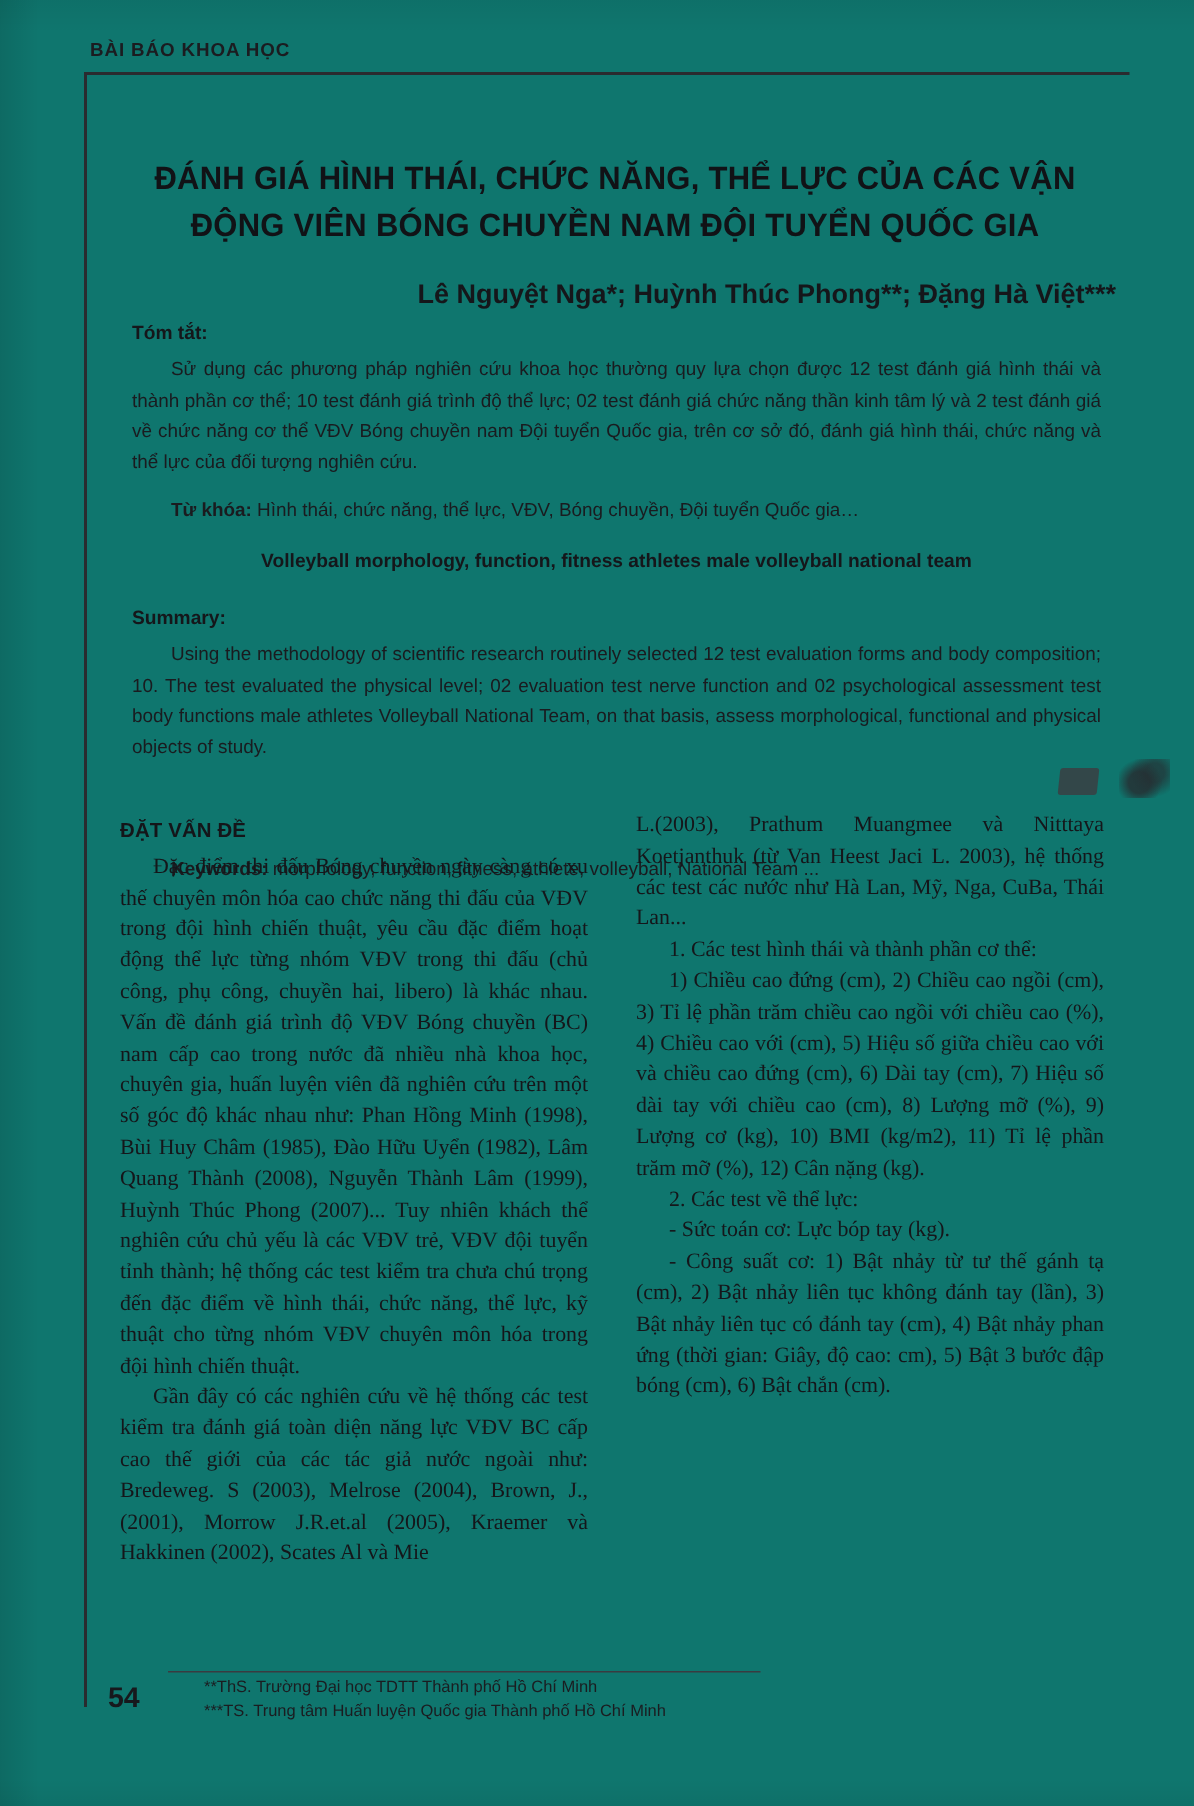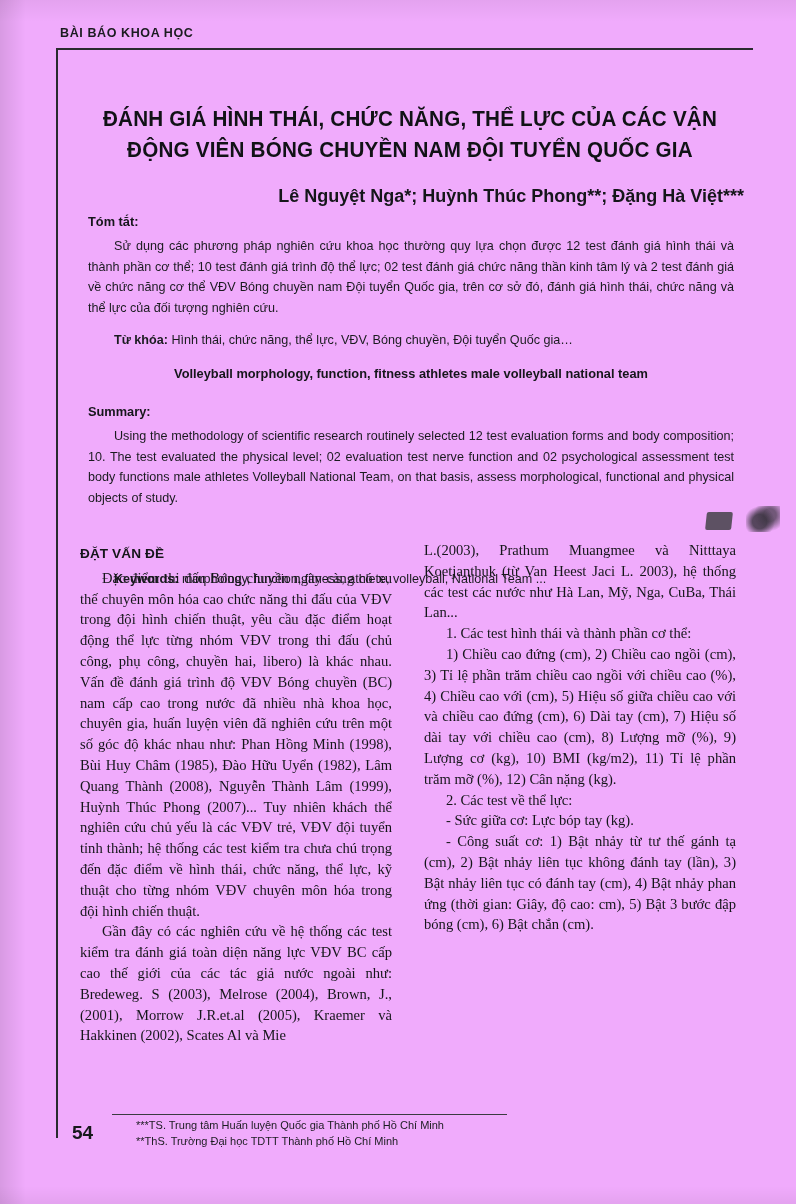--- a/index.html
+++ b/index.html
@@ -11,21 +11,21 @@
     width: 796px;
     height: 1204px;
     position: relative;
     font-family: "Liberation Serif", serif;
     color: #15161a;
     overflow: hidden;
   }
   .page {
     position: absolute;
     inset: 0;
-    background: #f0abfc;
+    background: #0f766e;
   }
   
   .page::before {
     content: "";
     position: absolute;
     inset: 0;
     pointer-events: none;
     background:
       linear-gradient(to right, rgba(0,0,0,0.10) 0px, rgba(0,0,0,0.0) 26px),
       linear-gradient(to bottom, rgba(0,0,0,0.05) 0px, rgba(0,0,0,0) 22px),
@@ -244,25 +244,25 @@
     <div class="col col-left" id="col-left">
         <div class="sec-head">ĐẶT VẤN ĐỀ</div>
         <p class="para">Đặc điểm thi đấu Bóng chuyền ngày càng có xu thế chuyên môn hóa cao chức năng thi đấu của VĐV trong đội hình chiến thuật, yêu cầu đặc điểm hoạt động thể lực từng nhóm VĐV trong thi đấu (chủ công, phụ công, chuyền hai, libero) là khác nhau. Vấn đề đánh giá trình độ VĐV Bóng chuyền (BC) nam cấp cao trong nước đã nhiều nhà khoa học, chuyên gia, huấn luyện viên đã nghiên cứu trên một số góc độ khác nhau như: Phan Hồng Minh (1998), Bùi Huy Châm (1985), Đào Hữu Uyển (1982), Lâm Quang Thành (2008), Nguyễn Thành Lâm (1999), Huỳnh Thúc Phong (2007)... Tuy nhiên khách thể nghiên cứu chủ yếu là các VĐV trẻ, VĐV đội tuyển tỉnh thành; hệ thống các test kiểm tra chưa chú trọng đến đặc điểm về hình thái, chức năng, thể lực, kỹ thuật cho từng nhóm VĐV chuyên môn hóa trong đội hình chiến thuật.</p>
         <p class="para">Gần đây có các nghiên cứu về hệ thống các test kiểm tra đánh giá toàn diện năng lực VĐV BC cấp cao thế giới của các tác giả nước ngoài như: Bredeweg. S (2003), Melrose (2004), Brown, J., (2001), Morrow J.R.et.al (2005), Kraemer và Hakkinen (2002), Scates Al và Mie</p>
       </div>
     <div class="col col-right" id="col-right">
         <p class="para noind">L.(2003), Prathum Muangmee và Nitttaya Koetjanthuk (từ Van Heest Jaci L. 2003), hệ thống các test các nước như Hà Lan, Mỹ, Nga, CuBa, Thái Lan...</p>
         <p class="para">1. Các test hình thái và thành phần cơ thể:</p>
         <p class="para">1) Chiều cao đứng (cm), 2) Chiều cao ngồi (cm), 3) Tỉ lệ phần trăm chiều cao ngồi với chiều cao (%), 4) Chiều cao với (cm), 5) Hiệu số giữa chiều cao với và chiều cao đứng (cm), 6) Dài tay (cm), 7) Hiệu số dài tay với chiều cao (cm), 8) Lượng mỡ (%), 9) Lượng cơ (kg), 10) BMI (kg/m2), 11) Tỉ lệ phần trăm mỡ (%), 12) Cân nặng (kg).</p>
         <p class="para">2. Các test về thể lực:</p>
-        <p class="para">- Sức giữa cơ: Lực bóp tay (kg).</p>
+        <p class="para">- Sức toán cơ: Lực bóp tay (kg).</p>
         <p class="para">- Công suất cơ: 1) Bật nhảy từ tư thế gánh tạ (cm), 2) Bật nhảy liên tục không đánh tay (lần), 3) Bật nhảy liên tục có đánh tay (cm), 4) Bật nhảy phan ứng (thời gian: Giây, độ cao: cm), 5) Bật 3 bước đập bóng (cm), 6) Bật chắn (cm).</p>
       </div>
 
     <div class="rule-bottom"></div>
     <div class="footnotes" id="footnotes">
+        <div>**ThS. Trường Đại học TDTT Thành phố Hồ Chí Minh</div>
         <div>***TS. Trung tâm Huấn luyện Quốc gia Thành phố Hồ Chí Minh</div>
-        <div>**ThS. Trường Đại học TDTT Thành phố Hồ Chí Minh</div>
       </div>
     <div class="page-number">54</div>
 
   </div>
 </div>
 
 </body></html>

